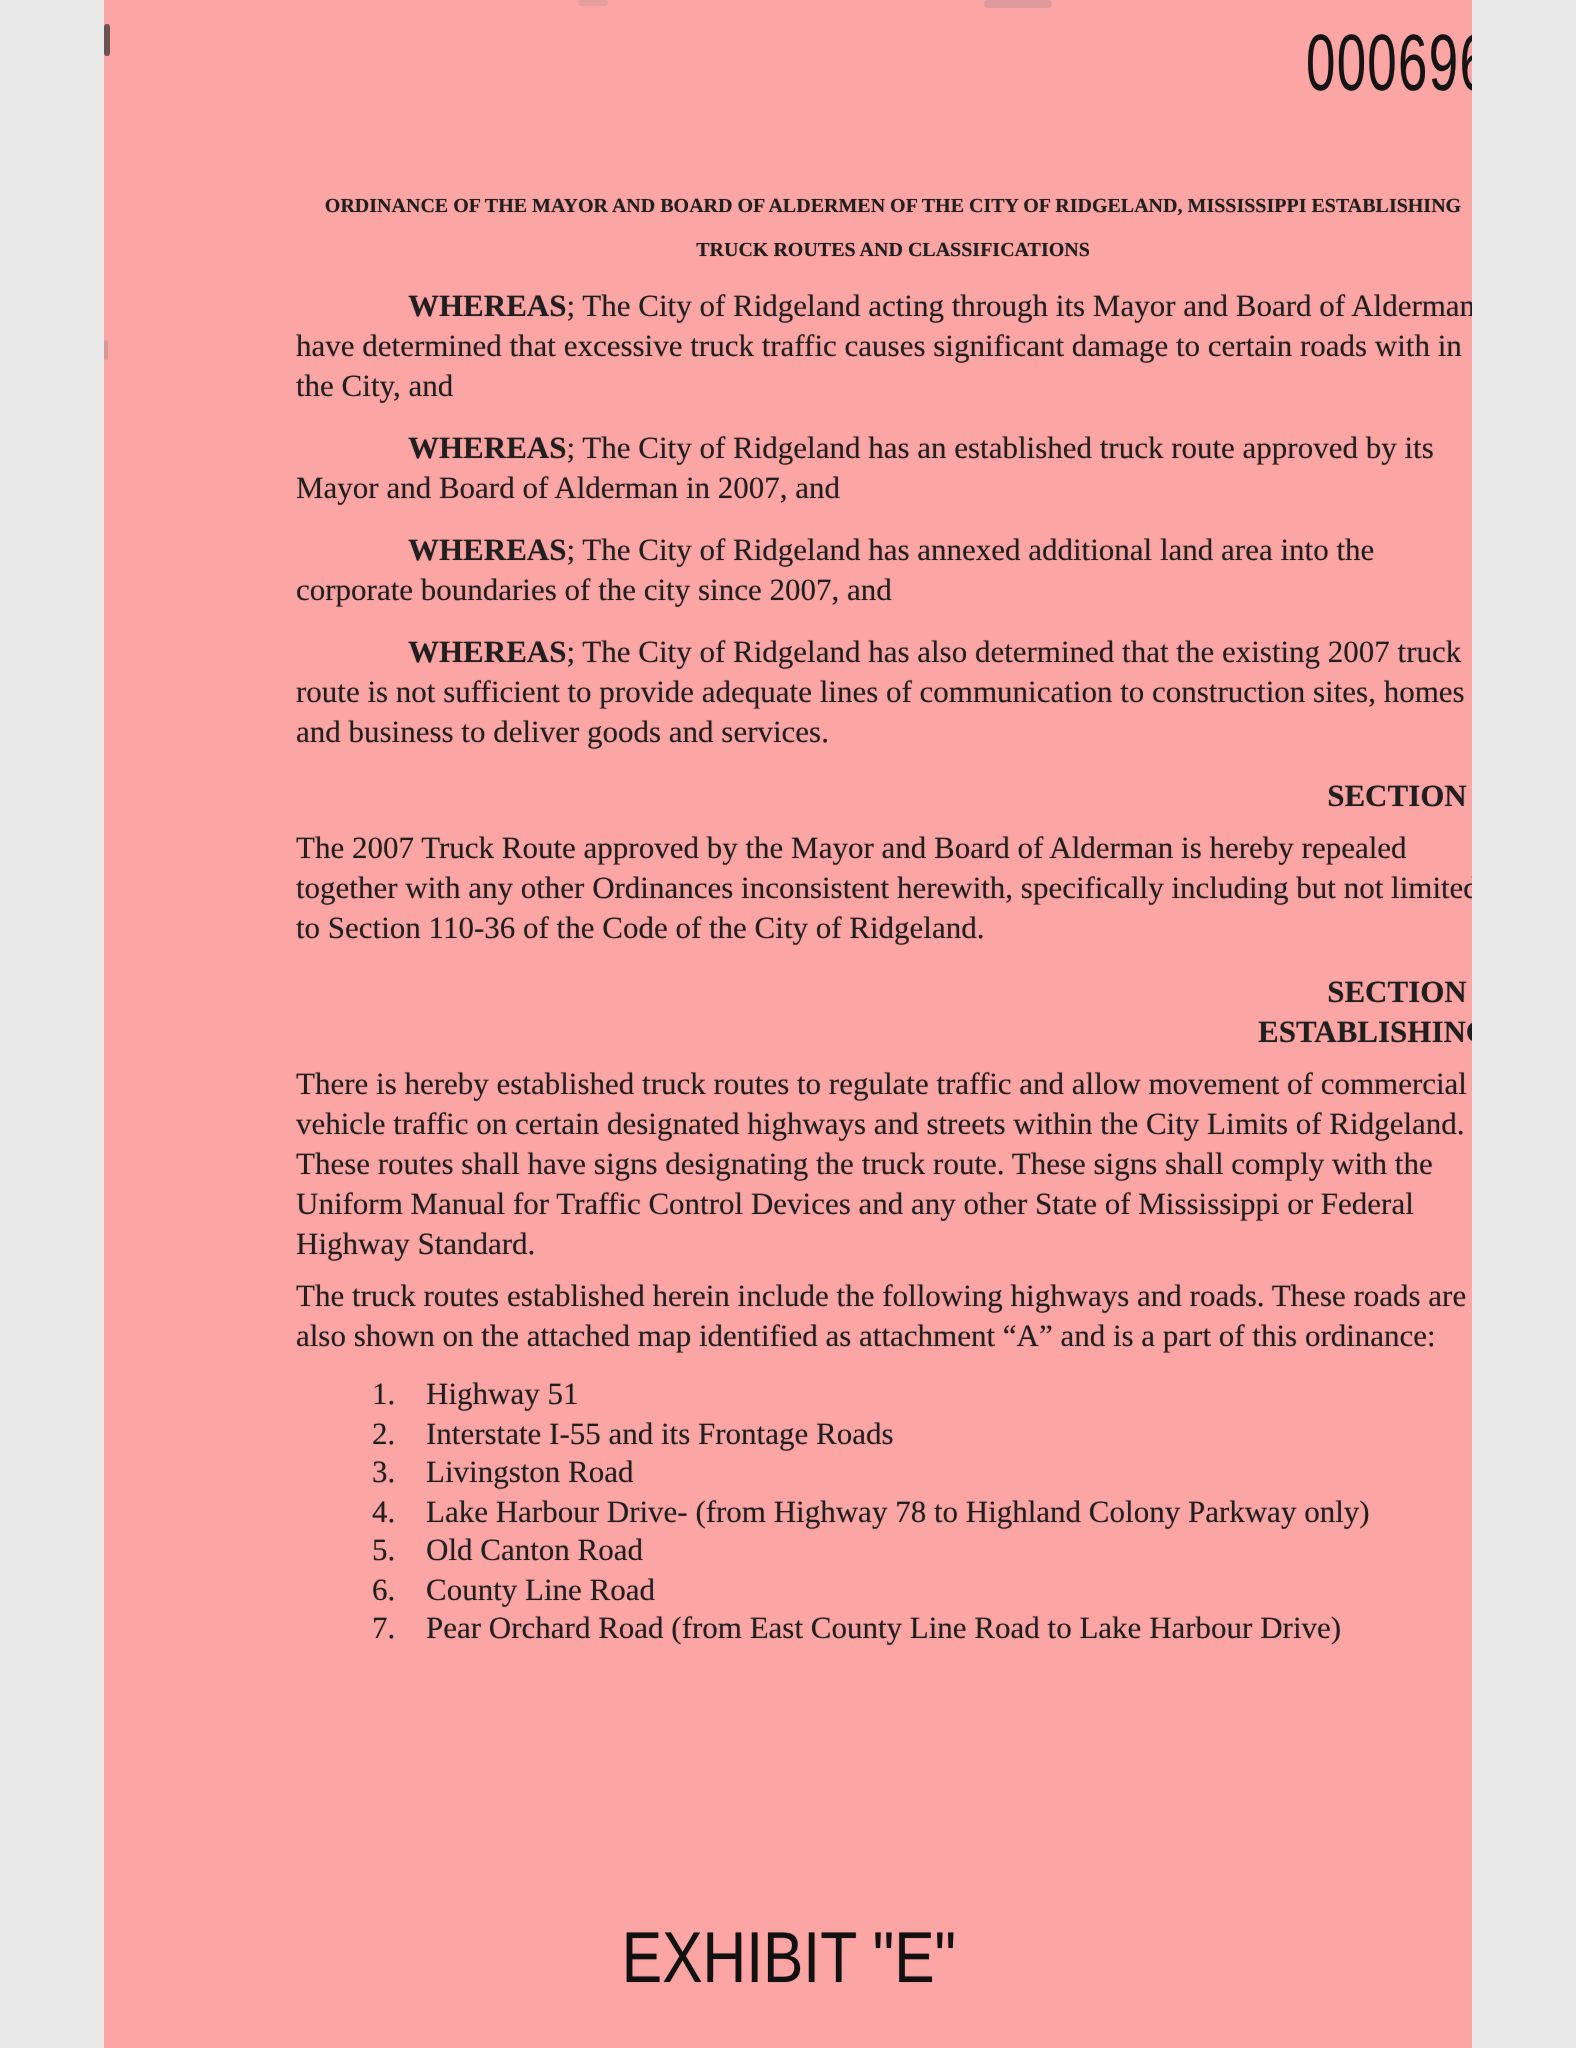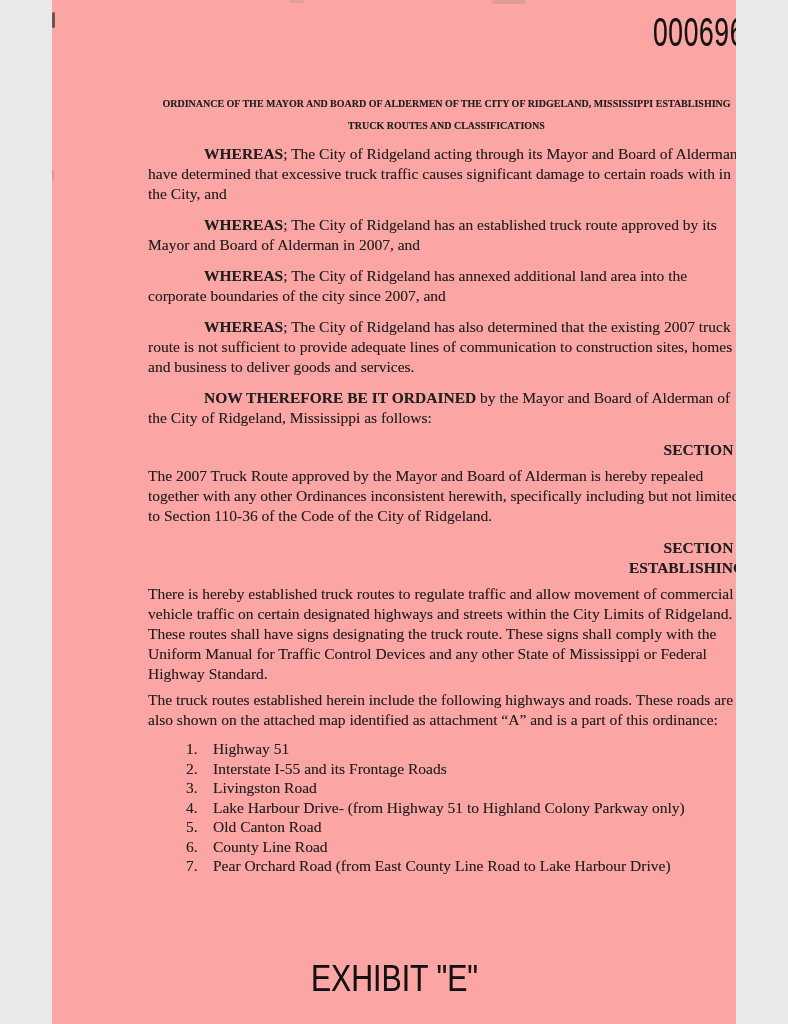--- a/index.html
+++ b/index.html
@@ -128,21 +128,20 @@
     <h1 class="doc-title ink">ORDINANCE OF THE MAYOR AND BOARD OF ALDERMEN OF THE CITY OF RIDGELAND, MISSISSIPPI ESTABLISHING TRUCK ROUTES AND CLASSIFICATIONS</h1>
 
     <p class="para first indent ink"><span class="lead">WHEREAS</span><span>; The City of Ridgeland acting through its Mayor and Board of Alderman have determined that excessive truck traffic causes significant damage to certain roads with in the City, and</span></p>
 
     <p class="para indent ink"><span class="lead">WHEREAS</span><span>; The City of Ridgeland has an established truck route approved by its Mayor and Board of Alderman in 2007, and</span></p>
 
     <p class="para indent ink"><span class="lead">WHEREAS</span><span>; The City of Ridgeland has annexed additional land area into the corporate boundaries of the city since 2007, and</span></p>
 
     <p class="para indent ink"><span class="lead">WHEREAS</span><span>; The City of Ridgeland has also determined that the existing 2007 truck route is not sufficient to provide adequate lines of communication to construction sites, homes and business to deliver goods and services.</span></p>
 
-    <p class="para indent ink"><span class="lead">NOW THEREFORE BE IT ORDAINED</span><span> by the Mayor and Board of Alderman of the City of Ridgeland, Mississippi as follows:</span></p>
 
     <div class="section-heading ink">
       <div>SECTION 1</div>
     </div>
     <p class="para section-body ink">The 2007 Truck Route approved by the Mayor and Board of Alderman is hereby repealed together with any other Ordinances inconsistent herewith, specifically including but not limited to Section 110-36 of the Code of the City of Ridgeland.</p>
 
     <div class="section-heading ink">
       <div>SECTION 2</div>
       <div>ESTABLISHING</div>
     </div>
@@ -158,21 +157,21 @@
       <li>
           <span class="num">2.</span>
           <span class="route-text">Interstate I-55 and its Frontage Roads</span>
         </li>
       <li>
           <span class="num">3.</span>
           <span class="route-text">Livingston Road</span>
         </li>
       <li>
           <span class="num">4.</span>
-          <span class="route-text">Lake Harbour Drive- (from Highway 51 to Highland Colony Parkway only)</span>
+          <span class="route-text">Lake Harbour Drive- (from Highway 78 to Highland Colony Parkway only)</span>
         </li>
       <li>
           <span class="num">5.</span>
           <span class="route-text">Old Canton Road</span>
         </li>
       <li>
           <span class="num">6.</span>
           <span class="route-text">County Line Road</span>
         </li>
       <li>

